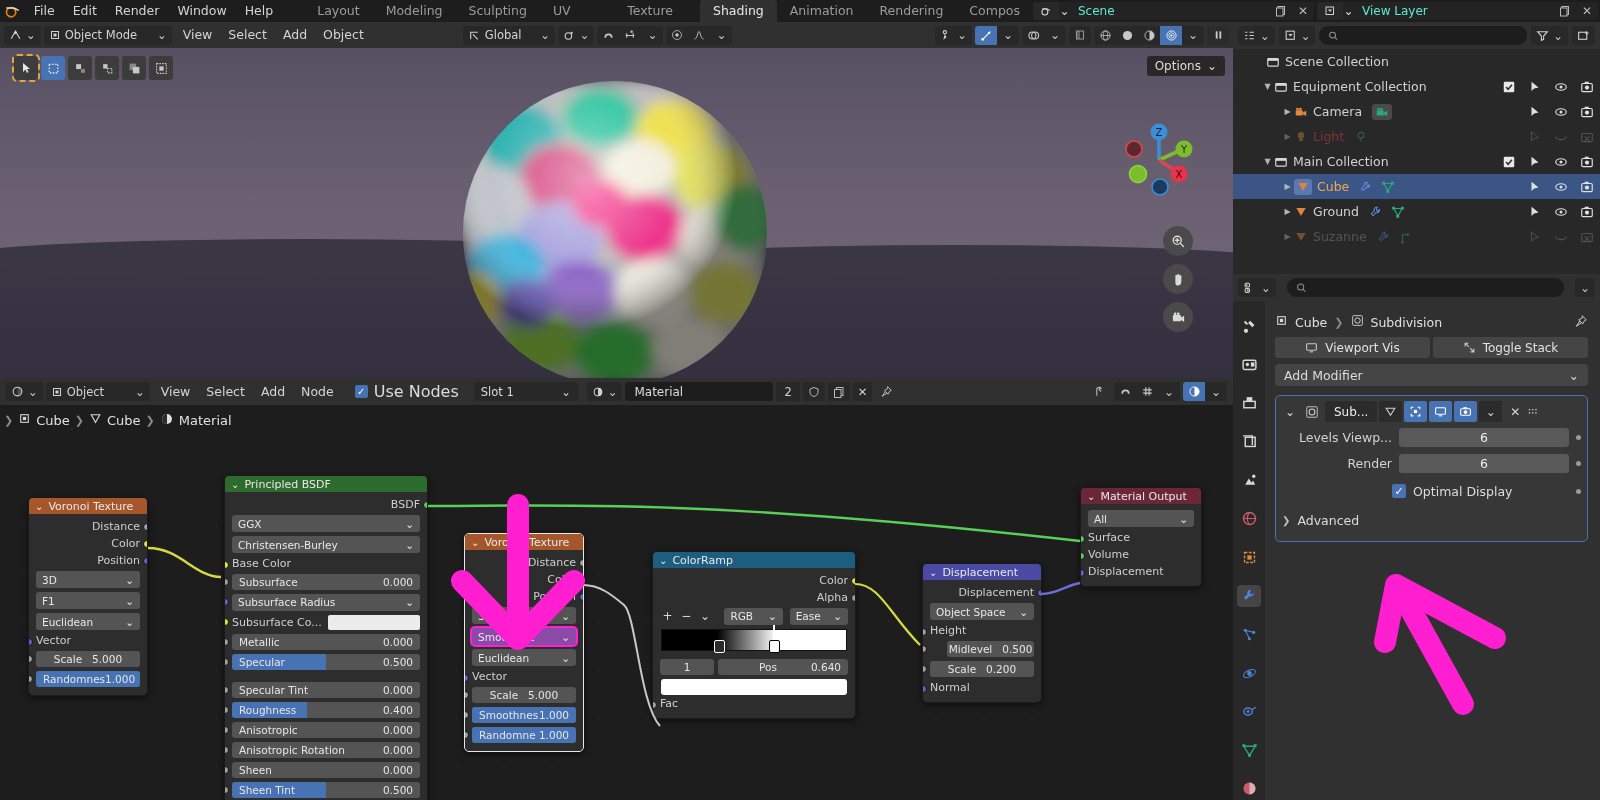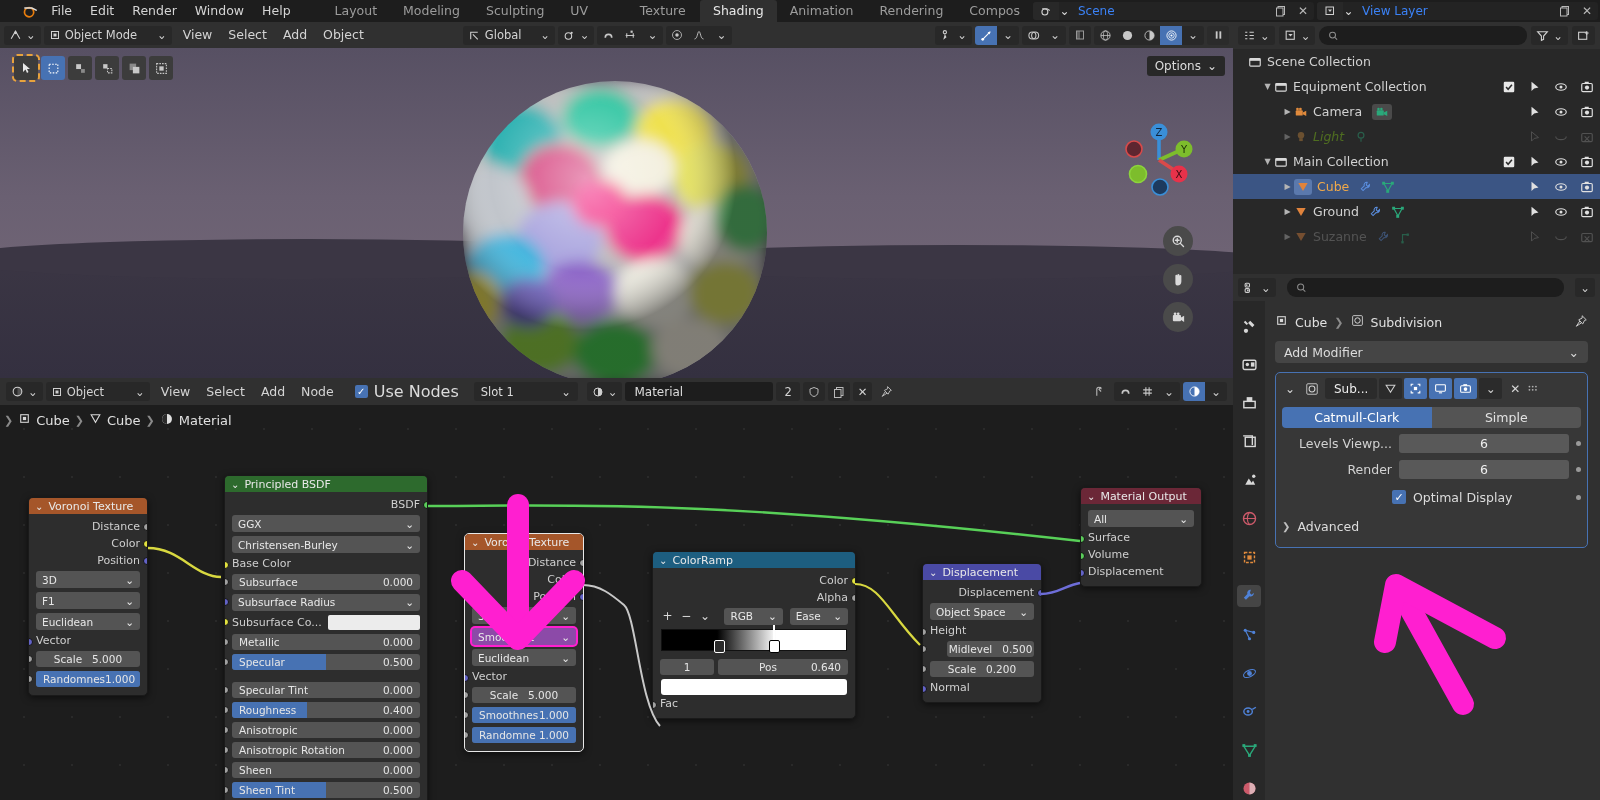--- a/index.html
+++ b/index.html
@@ -2,30 +2,30 @@
 <html><head>
 <meta charset="utf-8">
 <style>
   * { box-sizing: border-box; margin:0; padding:0; }
   html,body { width:1600px; height:800px; overflow:hidden; background:#1d1d1d;
     font-family:"DejaVu Sans","Liberation Sans",sans-serif; font-size:12px; color:#dcdcdc; }
   #root { position:relative; width:1600px; height:800px; }
 
   
   .topbar { position:absolute; left:0; top:0; width:1600px; height:22px; background:#1d1d1d;
-    display:flex; align-items:center;padding-left:18px; }
+    display:flex; align-items:center; }
   .blender-logo { width:26px; height:22px; display:flex; align-items:center; justify-content:center; }
   .tb-menu { padding:0 9px; line-height:22px; font-size:12.5px; color:#d4d4d4; }
   .tb-tabs { display:flex; align-items:center; margin-left:22px; height:22px; }
   .tb-tab { padding:0 13px; line-height:22px; font-size:12.5px; color:#9c9c9c; height:22px; }
   .tb-tab.active { background:#303030; color:#e8e8e8; border-radius:3px 3px 0 0; }
   .tb-right { margin-left:auto; display:flex; align-items:center; gap:3px; padding-right:2px; }
   .scene-field { display:flex; align-items:center; height:18px; background:#232323; border-radius:3px; }
   .sf-icon { width:26px; height:18px; display:flex; align-items:center; justify-content:center; background:#282828; border-radius:3px 0 0 3px;}
-  .sf-name { width:200px; padding-left:8px; font-size:12px; color:#3b82f6; line-height:18px; }
+  .sf-name { width:200px; padding-left:8px; font-size:12px; color:#5eead4; line-height:18px; }
   .sf-btn { width:22px; height:18px; display:flex; align-items:center; justify-content:center; color:#b8b8b8; }
 
   
   .viewport-area { position:absolute; left:0; top:22px; width:1233px; height:356px; background:#303030; }
   .vp-header { position:absolute; left:0; top:0; width:1233px; height:26px; background:#303030;
     display:flex; align-items:center; padding:0 4px; gap:3px; }
   .hbtn { height:19px; background:#282828; border-radius:3px; display:flex; align-items:center;
     padding:0 5px; gap:4px; color:#d4d4d4; font-size:11.5px; }
   .hmenu { padding:0 8px; line-height:26px; font-size:12.5px; color:#d4d4d4; }
   .sep { width:7px; }
@@ -985,21 +985,21 @@
         <span>⌄</span>
       </div>
       <div class="hbtn">
         <svg width="13" height="13" viewBox="0 0 24 24">
             <rect x="3" y="6" width="15" height="13" fill="none" stroke="#d0d0d0" stroke-width="2"></rect>
             <path d="M18 4v7M14.5 7.5h7" stroke="#d0d0d0" stroke-width="2"></path>
           </svg>
       </div>
     </div>
     <div id="ol-rows">
-        <div class="ol-row" style="padding-left: 2px;">
+        <div class="ol-row" style="padding-left: 20px;">
           <span class="tri"></span>
           <svg width="14" height="14" viewBox="0 0 24 24">
             <rect x="3" y="6" width="18" height="13" rx="1.5" fill="none" stroke="#d8d8d8" stroke-width="2"></rect>
             <rect x="3" y="6" width="18" height="4" fill="#d8d8d8"></rect>
           </svg>
           <span class="nm" style="color: rgb(210, 210, 210);">Scene Collection</span>
         </div>
         <div class="ol-row" style="padding-left: 28px;">
           <span class="tri">▼</span>
           <svg width="14" height="14" viewBox="0 0 24 24">
@@ -1057,21 +1057,21 @@
               <rect x="8" y="3" width="7" height="3" fill="#e0e0e0"></rect>
             </svg>
           </span>
         </div>
         <div class="ol-row dis" style="padding-left: 48px;">
           <span class="tri">▶</span>
           <svg width="14" height="14" viewBox="0 0 24 24">
             <circle cx="12" cy="9" r="5.5" fill="#c8883c"></circle>
             <rect x="9" y="14" width="6" height="5" fill="#c8883c"></rect>
           </svg>
-          <span class="nm" style="color: #84cc16; font-style: italic;">Light</span>
+          <span class="nm" style="color: #ef4444;">Light</span>
           <span style="margin-left: 10px; display: flex;">
             <svg width="14" height="14" viewBox="0 0 24 24">
               <circle cx="12" cy="9" r="5" fill="none" stroke="#2aa87a" stroke-width="2"></circle>
               <path d="M12 14v6" stroke="#2aa87a" stroke-width="2"></path>
             </svg>
           </span>
           <span class="ol-icons">
             <svg width="14" height="14" viewBox="0 0 24 24">
               <path d="M6 3 L6 19 L10.5 14.5 L18 13 z" fill="none" stroke="#8a8a8a" stroke-width="1.6"></path>
             </svg>
@@ -1333,20 +1333,39 @@
             </svg>
         </span>
         <span>Subdivision</span>
         <span style="margin-left:auto">
           <svg width="14" height="14" viewBox="0 0 24 24">
               <path d="M14 3l7 7-3 1-3 6-5-5-6 9 9-6-5-5 6-3z" fill="none" stroke="#c8c8c8" stroke-width="1.7"></path>
             </svg>
         </span>
       </div>
 
+      <div style="display:flex;gap:3px;margin-top:2px">
+        <div class="pbtn">
+          <span class="ic">
+              <svg width="13" height="13" viewBox="0 0 24 24">
+                <rect x="3" y="5" width="18" height="12" rx="1.6" fill="none" stroke="#c8c8c8" stroke-width="2"></rect>
+                <path d="M9 20h6" stroke="#c8c8c8" stroke-width="2"></path>
+              </svg>
+            </span>
+          <span>Viewport Vis</span>
+        </div>
+        <div class="pbtn">
+          <span class="ic">
+              <svg width="13" height="13" viewBox="0 0 24 24">
+                <path d="M4 10V4h6M20 14v6h-6M4 4l7 7M20 20l-7-7" stroke="#c8c8c8" stroke-width="2" fill="none"></path>
+              </svg>
+            </span>
+          <span>Toggle Stack</span>
+        </div>
+      </div>
 
       <div class="addmod">
         <span>Add Modifier</span>
         <span>⌄</span>
       </div>
 
       <div class="modbox">
         <div class="mod-hdr">
           <span class="mini-btn">⌄</span>
           <span class="mh-btn" style="background:transparent">
@@ -1389,24 +1408,20 @@
                   <circle cx="7" cy="3" r="1.1"></circle>
                   <circle cx="11" cy="3" r="1.1"></circle>
                   <circle cx="3" cy="7" r="1.1"></circle>
                   <circle cx="7" cy="7" r="1.1"></circle>
                   <circle cx="11" cy="7" r="1.1"></circle>
                 </g>
               </svg>
           </span>
         </div>
 
-        <div class="seg">
-          <div class="on">Catmull-Clark</div>
-          <div>Simple</div>
-        </div>
 
         <div class="prow">
           <span class="plabel">Levels Viewp...</span>
           <span class="pval">6</span>
           <span class="dot"></span>
         </div>
         <div class="prow">
           <span class="plabel">Render</span>
           <span class="pval">6</span>
           <span class="dot"></span>

